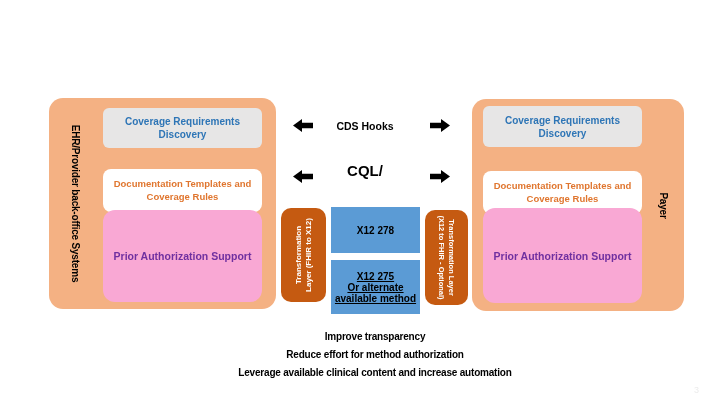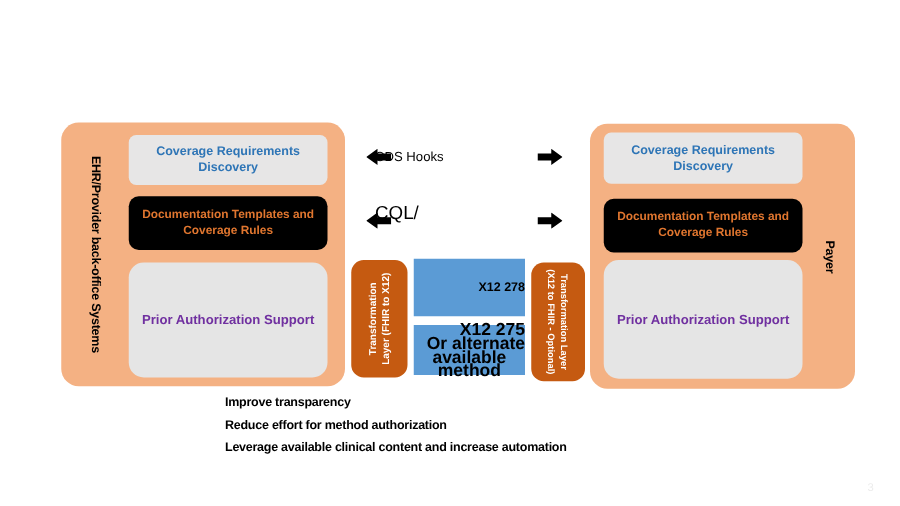--- a/index.html
+++ b/index.html
@@ -20,32 +20,32 @@
     font-weight:bold; font-size:10px; color:#000; letter-spacing:-0.2px;
   }
   .panel-left  .v-label-wrap { left:0; top:0; width:54px; height:211px; }
   .panel-right .v-label-wrap { right:0; top:0; width:42px; height:212px; }
 
   .inner-box {
     position:absolute; width:159px; display:flex; align-items:center; justify-content:center;
     text-align:center; font-weight:bold; padding:0 3px;
   }
   .box-coverage { background:#E7E6E6; border-radius:6px;  color:#2E75B6; font-size:10px;  line-height:13px; }
-  .box-docs     { background:#000000; border-radius:8px; color:#E0762F; font-size:9.5px; line-height:12.5px; }
-  .box-prior    { background:#e5e5e5; border-radius:12px; color:#7030A0; font-size:10.5px; }
+  .box-docs     { background:#ffffff; border-radius:8px; color:#E0762F; font-size:9.5px; line-height:12.5px;margin-top:12px; }
+  .box-prior    { background:#f9a8d4; border-radius:12px; color:#7030A0; font-size:10.5px; }
 
   .panel-left  .box-coverage { left:54px; top:10px;  height:40px; }
   .panel-left  .box-docs     { left:54px; top:59px;  height:43px; }
   .panel-left  .box-prior    { left:54px; top:112px; height:92px; }
   .panel-right .box-coverage { left:11px; top:7px;   height:41px; }
   .panel-right .box-docs     { left:11px; top:60px;  height:43px; }
   .panel-right .box-prior    { left:11px; top:109px; height:95px; }
 
   
-  .mid-label { position:absolute; text-align:left; font-weight:normal; color:#000; }
+  .mid-label { position:absolute; text-align:center; font-weight:bold; color:#000; }
   .cds-label { left:300px; top:120px; width:130px; font-size:10.5px; }
   .cql-label { left:300px; top:165px; width:130px; font-size:15px; line-height:12.5px; }
 
   .arrow { position:absolute; width:20px; height:13px; }
   .arrow svg { display:block; }
   .arrow-cds-left  { left:293px; top:119px; }
   .arrow-cds-right { left:430px; top:119px; }
   .arrow-cql-left  { left:293px; top:170px; }
   .arrow-cql-right { left:430px; top:170px; }
 
@@ -56,28 +56,28 @@
   .transform-left  { left:281px; top:208px; width:45px; height:94px; }
   .transform-right { left:425px; top:210px; width:43px; height:95px; }
   .transform-box .rot {
     text-align:center; white-space:nowrap; color:#ffffff; font-weight:bold;
   }
   .transform-left  .rot { transform:rotate(-90deg); font-size:8px;   line-height:10px; }
   .transform-right .rot { transform:rotate(90deg);  font-size:7.5px; line-height:9.5px; }
 
   .blue-box {
     position:absolute; left:331px; width:89px; background:#5B9BD5;
-    display:flex; flex-direction:column; align-items:flex-end; justify-content:center;
+    display:flex; flex-direction:column; align-items:center; justify-content:center;
     text-align:center; color:#000; font-weight:bold;
   }
   .blue-278 { top:207px; height:46px; font-size:10px; }
-  .blue-275 { top:260px; height:40px; font-size:14px; line-height:11px; }
+  .blue-275 { top:260px; height:54px; font-size:10px; line-height:11px;text-decoration:underline; }
 
   
-  .benefits { position:absolute; left:180px; top:314px; width:390px; }
+  .benefits { position:absolute; left:180px; top:328px; width:390px; text-align:center; }
   .benefits p { font-weight:bold; font-size:10px; color:#000; line-height:18px; letter-spacing:-0.2px; }
 
   .slide-number { position:absolute; left:694px; top:385px; font-size:9px; color:#ECECEC; }
 </style>
 </head>
 <body>
 
 <div class="canvas">
 
   <div class="panel panel-left">

